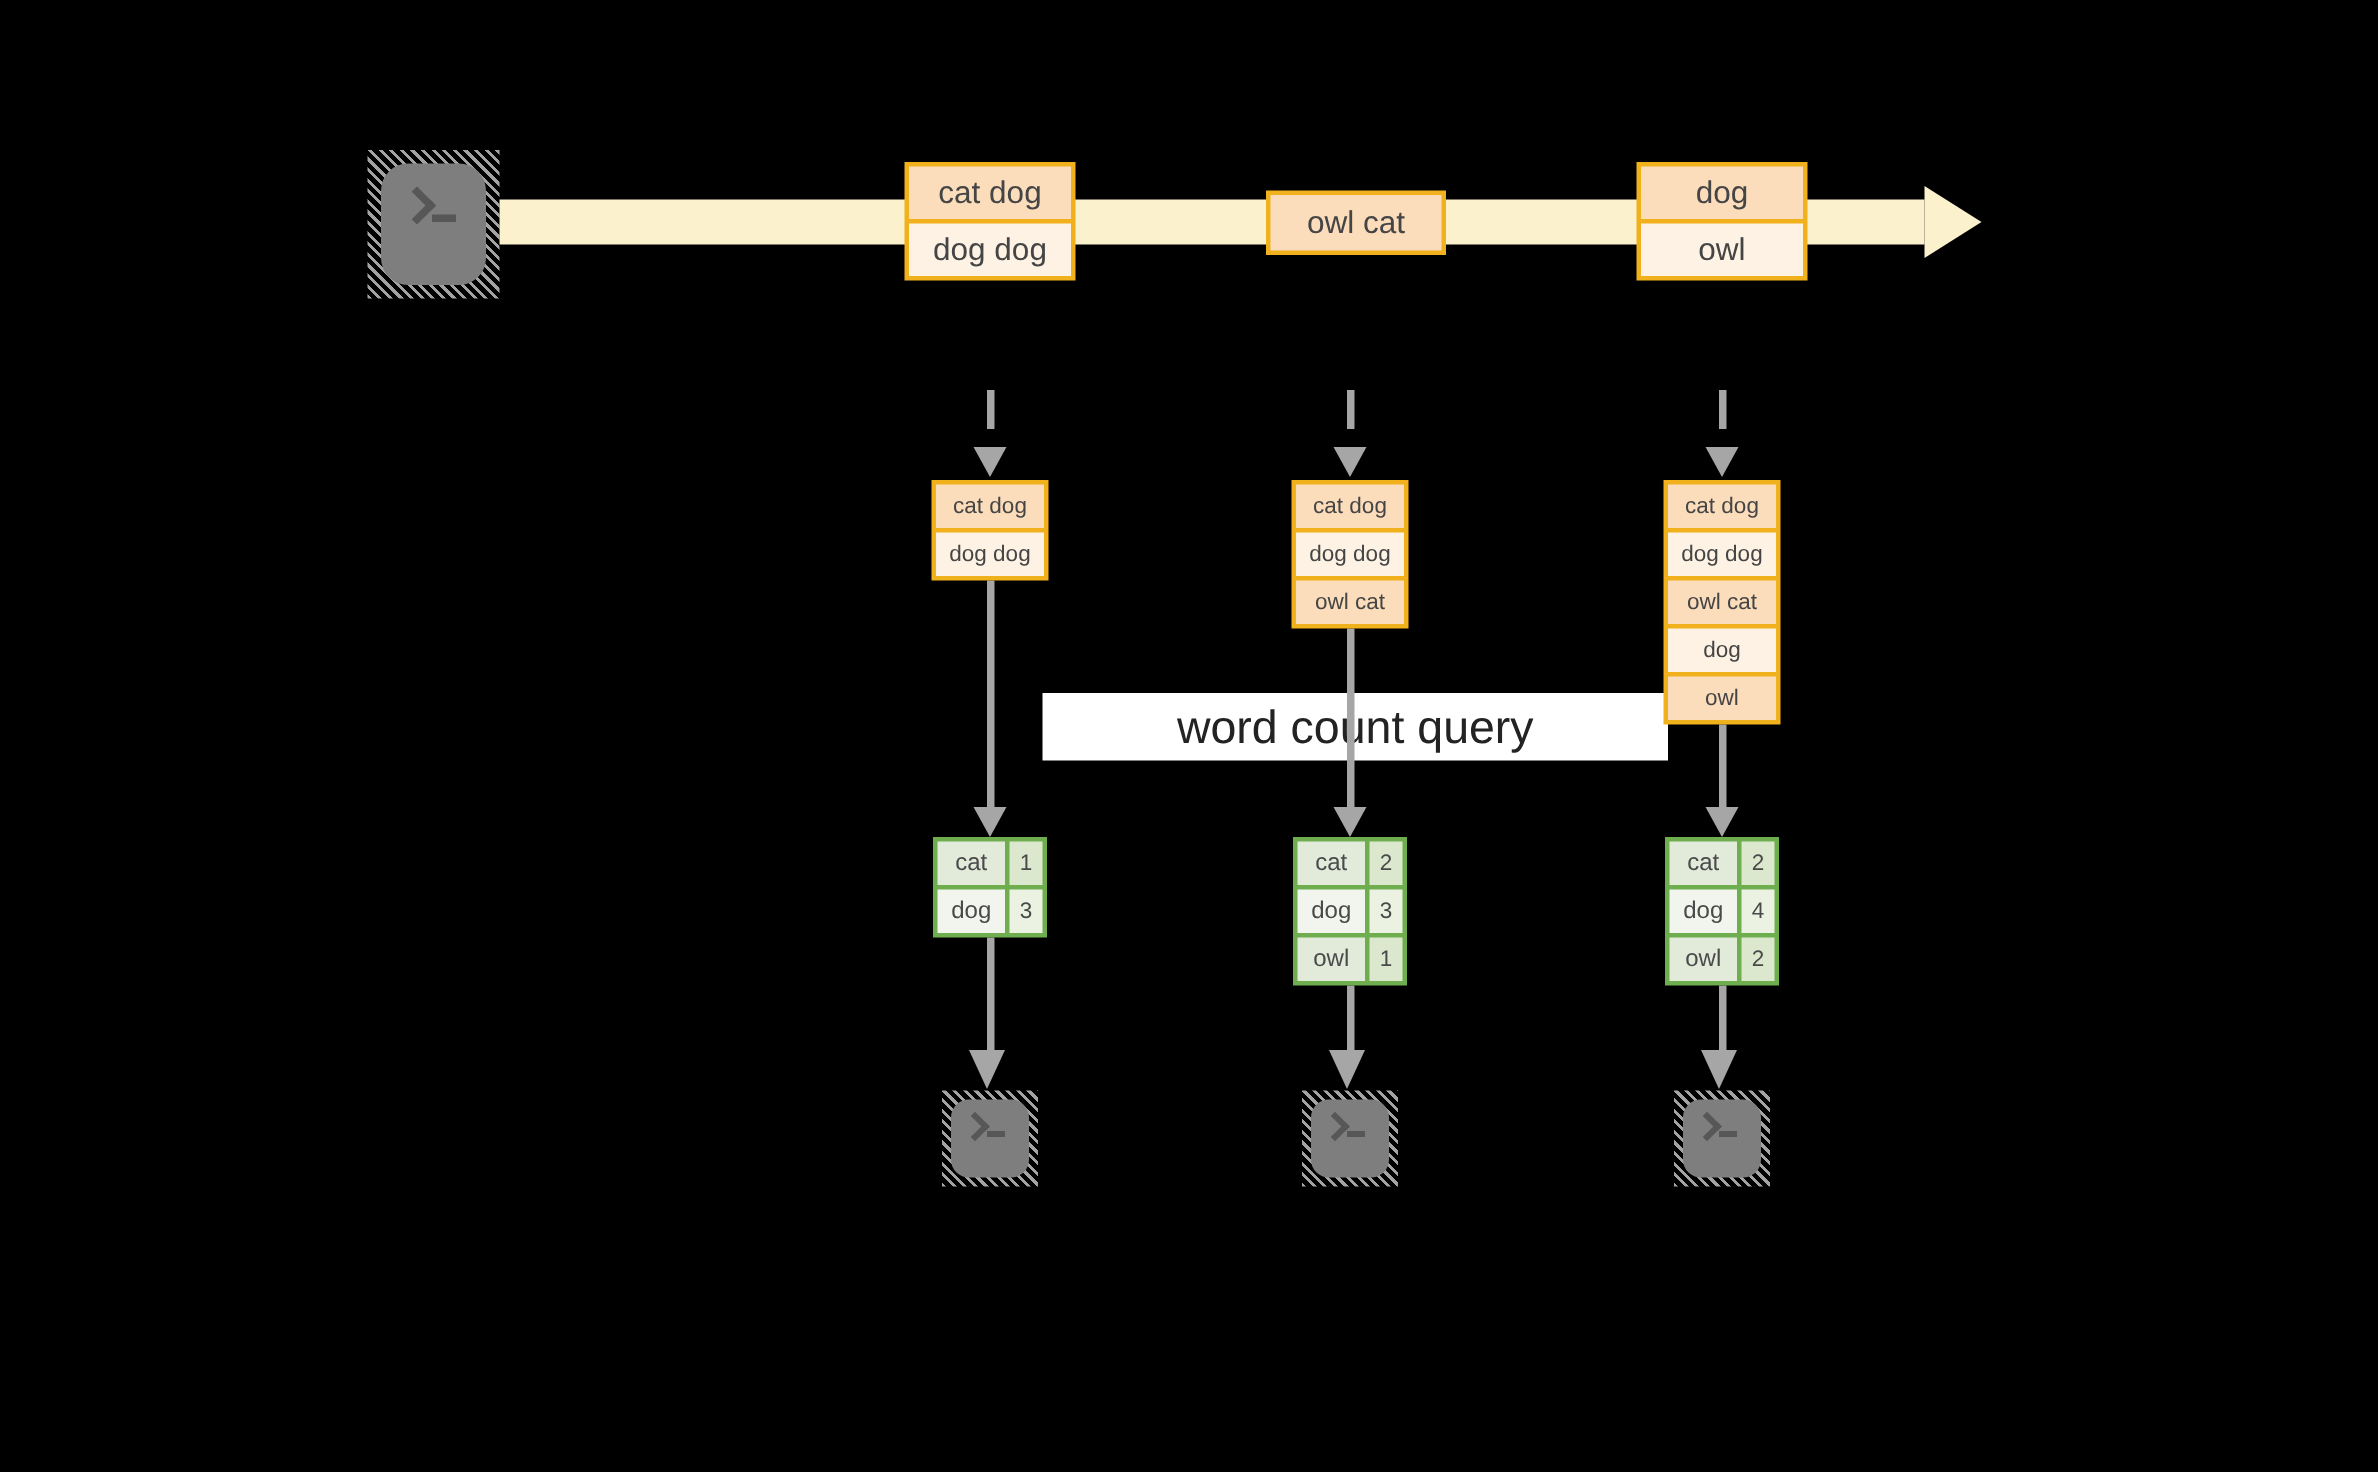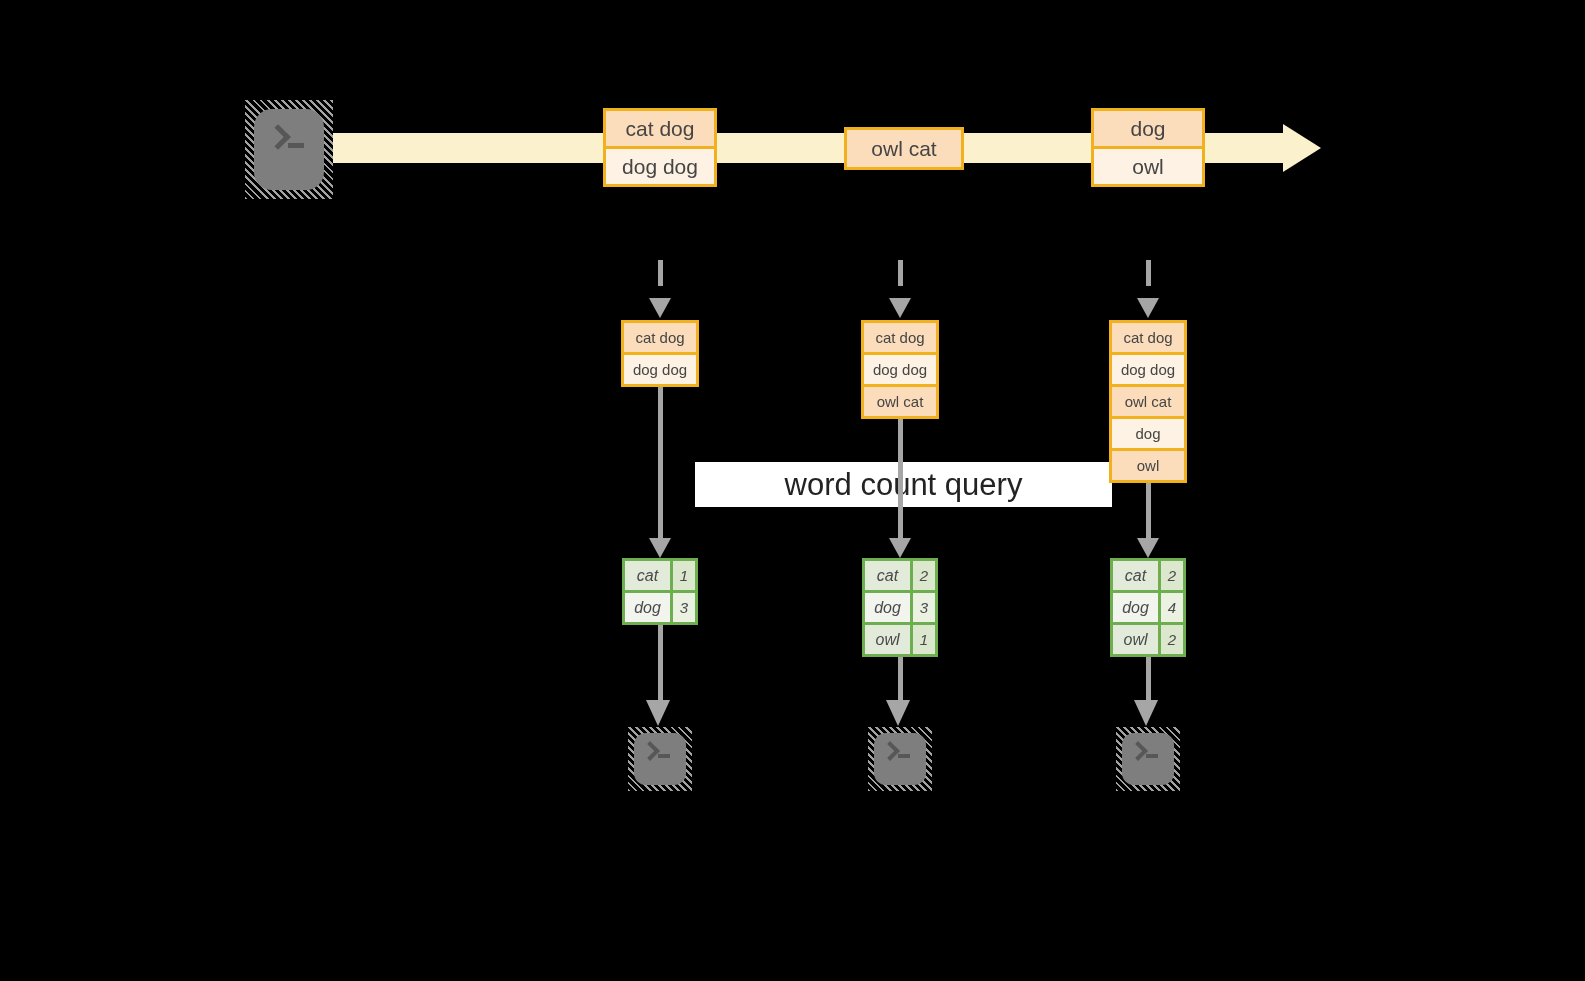--- a/index.html
+++ b/index.html
@@ -79,21 +79,21 @@
     display:flex;align-items:center;justify-content:center;z-index:2;
   }
   .banner span{font-size:31px;color:#232323;}
   
   .count-table{
     position:absolute;top:558px;background:#6FAE4E;padding:3px;z-index:4;
     display:grid;grid-template-columns:45px 22px;gap:3px;
   }
   .count-table div{
     height:29px;display:flex;align-items:center;justify-content:center;
-    color:#4a4a4a;font-size:16px;font-style:italic;
+    color:#4a4a4a;font-size:16px;
   }
   .count-table > :nth-child(4n+1),.count-table > :nth-child(4n+2){background:#E2EADA;}
   .count-table > :nth-child(4n+3),.count-table > :nth-child(4n+4){background:#F1F5ED;}
   .count-table .num{font-size:15px;background:#DCE8CE;}
   .count-table > .num:nth-child(4n){background:#EBF2E1;}
   .t1{left:622px;}
   .t2{left:862px;}
   .t3{left:1110px;}
 </style>
 </head>

